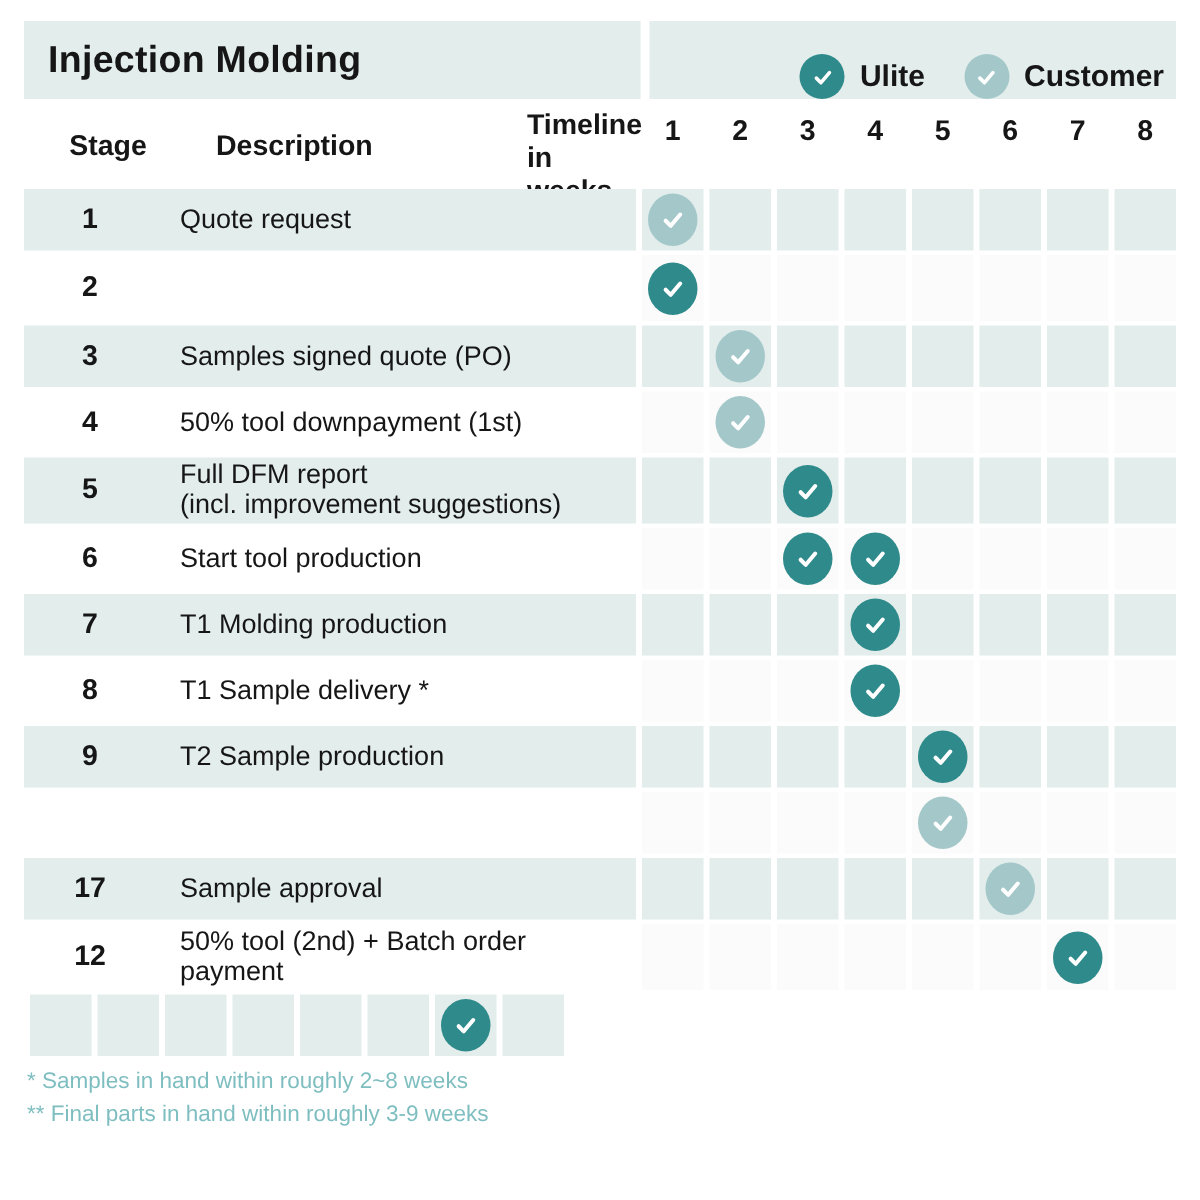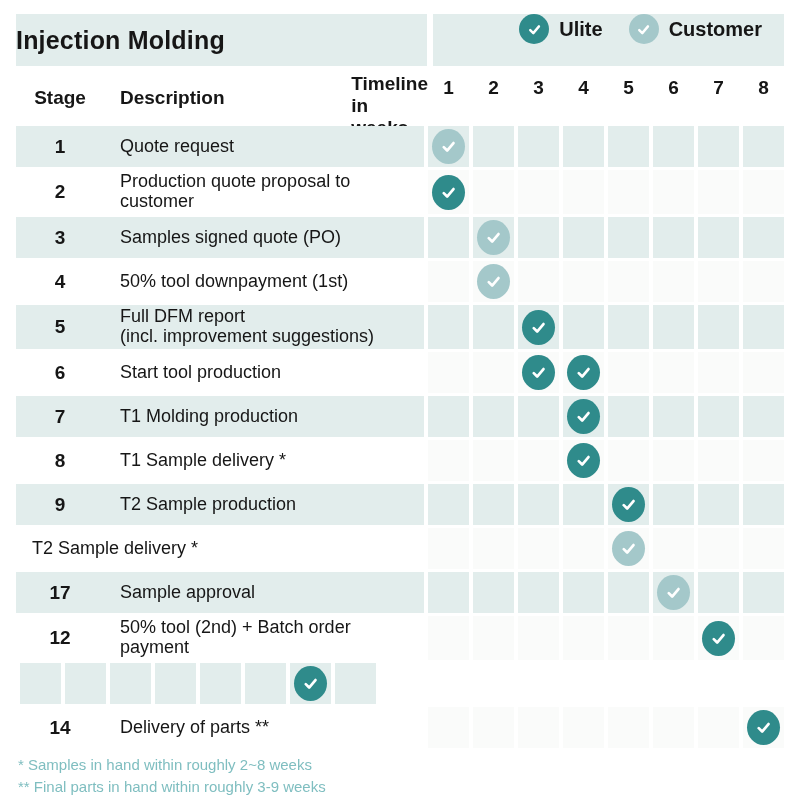--- a/index.html
+++ b/index.html
@@ -10,39 +10,39 @@
     --ink:#161616;
     --foot:#7fbec0;
   }
   *{box-sizing:border-box;margin:0;padding:0;}
   html,body{width:800px;height:800px;background:#fff;overflow:hidden;}
   body{font-family:"Liberation Sans", sans-serif;color:var(--ink);}
   .page{width:800px;height:800px;padding:14px 16px 0 16px;}
 
   
   .header-bar{display:flex;height:52px;margin-bottom:4px;}
-  .title-block{width:411px;background:var(--tint);display:flex;align-items:center;}
+  .title-block{width:411px;background:var(--tint);display:flex;align-items:center;padding-left:16px;}
   .page-title{font-size:25px;font-weight:bold;letter-spacing:.2px;}
-  .legend-block{flex:1;margin-left:6px;background:var(--tint);display:flex;align-items:flex-start;justify-content:flex-end;gap:26px;padding-right:22px;}
+  .legend-block{flex:1;margin-left:6px;background:var(--tint);display:flex;align-items:flex-end;justify-content:flex-end;gap:26px;padding-right:8px;}
   .legend-item{display:flex;align-items:center;gap:10px;}
   .legend-label{font-size:20px;font-weight:bold;}
 
   
   .check{width:33px;height:35px;border-radius:50%;display:flex;align-items:center;justify-content:center;flex:0 0 auto;}
   .check.ulite{background:var(--dark);}
   .check.customer{background:var(--light);}
   .check svg{width:19px;height:19px;display:block;}
   .legend-item .check{width:30px;height:30px;}
   .legend-item .check svg{width:17px;height:17px;}
 
   
   .table-header{display:flex;height:56px;}
   .col-stage{width:88px;display:flex;align-items:center;justify-content:center;}
   .col-desc{width:320px;display:flex;align-items:center;padding-left:16px;}
-  .head-label{font-size:19px;font-weight:bold;}
+  .head-label{font-size:19px;font-weight:bold;margin-left:24px;}
   .col-timeline{width:356px;margin-left:4px;display:flex;flex-direction:row;justify-content:flex-end;padding:3px 0 2px 0;}
   .timeline-title{font-size:19px;font-weight:bold;line-height:22px;}
   .weeks-row{display:flex;gap:4px;margin-top:2px;height:26px;align-items:center;}
   .week-num{width:41px;text-align:center;font-size:19px;font-weight:bold;}
 
   
   .row{display:flex;height:41px;margin-bottom:3px;}
   .row.tall{height:44px;}
   .row-left{display:flex;width:408px;background:#fff;}
   .row.tint .row-left{background:var(--tint);}
@@ -127,22 +127,20 @@
           <div class="week-cell"></div>
           <div class="week-cell"></div>
           <div class="week-cell"></div>
           <div class="week-cell"></div>
         </div>
   </div>
 
   <div class="row tall">
     <div class="row-left">
       <div class="stage-num">2</div>
-      <div class="desc">Production quote proposal to
-customer</div>
     </div>
     <div class="row-cells">
           <div class="week-cell">
             <div class="check ulite">
               <svg viewBox="0 0 24 24">
                 <path d="M6 12.8l4.3 4.3L18.3 7.6" fill="none" stroke="#fff" stroke-width="3.4" stroke-linecap="round" stroke-linejoin="round"></path>
               </svg>
             </div>
           </div>
           <div class="week-cell"></div>
@@ -318,21 +316,20 @@
             </div>
           </div>
           <div class="week-cell"></div>
           <div class="week-cell"></div>
           <div class="week-cell"></div>
         </div>
   </div>
 
   <div class="row">
     <div class="row-left">
-      <div class="desc">T2 Sample delivery *</div>
     </div>
     <div class="row-cells">
           <div class="week-cell"></div>
           <div class="week-cell"></div>
           <div class="week-cell"></div>
           <div class="week-cell"></div>
           <div class="week-cell">
             <div class="check customer">
               <svg viewBox="0 0 24 24">
                 <path d="M6 12.8l4.3 4.3L18.3 7.6" fill="none" stroke="#fff" stroke-width="3.4" stroke-linecap="round" stroke-linejoin="round"></path>
@@ -404,42 +401,20 @@
             <div class="check ulite">
               <svg viewBox="0 0 24 24">
                 <path d="M6 12.8l4.3 4.3L18.3 7.6" fill="none" stroke="#fff" stroke-width="3.4" stroke-linecap="round" stroke-linejoin="round"></path>
               </svg>
             </div>
           </div>
           <div class="week-cell"></div>
         </div>
   </div>
 
-  <div class="row">
-    <div class="row-left">
-      <div class="stage-num">14</div>
-      <div class="desc">Delivery of parts **</div>
-    </div>
-    <div class="row-cells">
-          <div class="week-cell"></div>
-          <div class="week-cell"></div>
-          <div class="week-cell"></div>
-          <div class="week-cell"></div>
-          <div class="week-cell"></div>
-          <div class="week-cell"></div>
-          <div class="week-cell"></div>
-          <div class="week-cell">
-            <div class="check ulite">
-              <svg viewBox="0 0 24 24">
-                <path d="M6 12.8l4.3 4.3L18.3 7.6" fill="none" stroke="#fff" stroke-width="3.4" stroke-linecap="round" stroke-linejoin="round"></path>
-              </svg>
-            </div>
-          </div>
-        </div>
-  </div>
 </div>
 
   <div class="footnotes">
     <div class="footnote">* Samples in hand within roughly 2~8 weeks</div>
     <div class="footnote">** Final parts in hand within roughly 3-9 weeks</div>
   </div>
 
 </div>
 
 </body></html>

